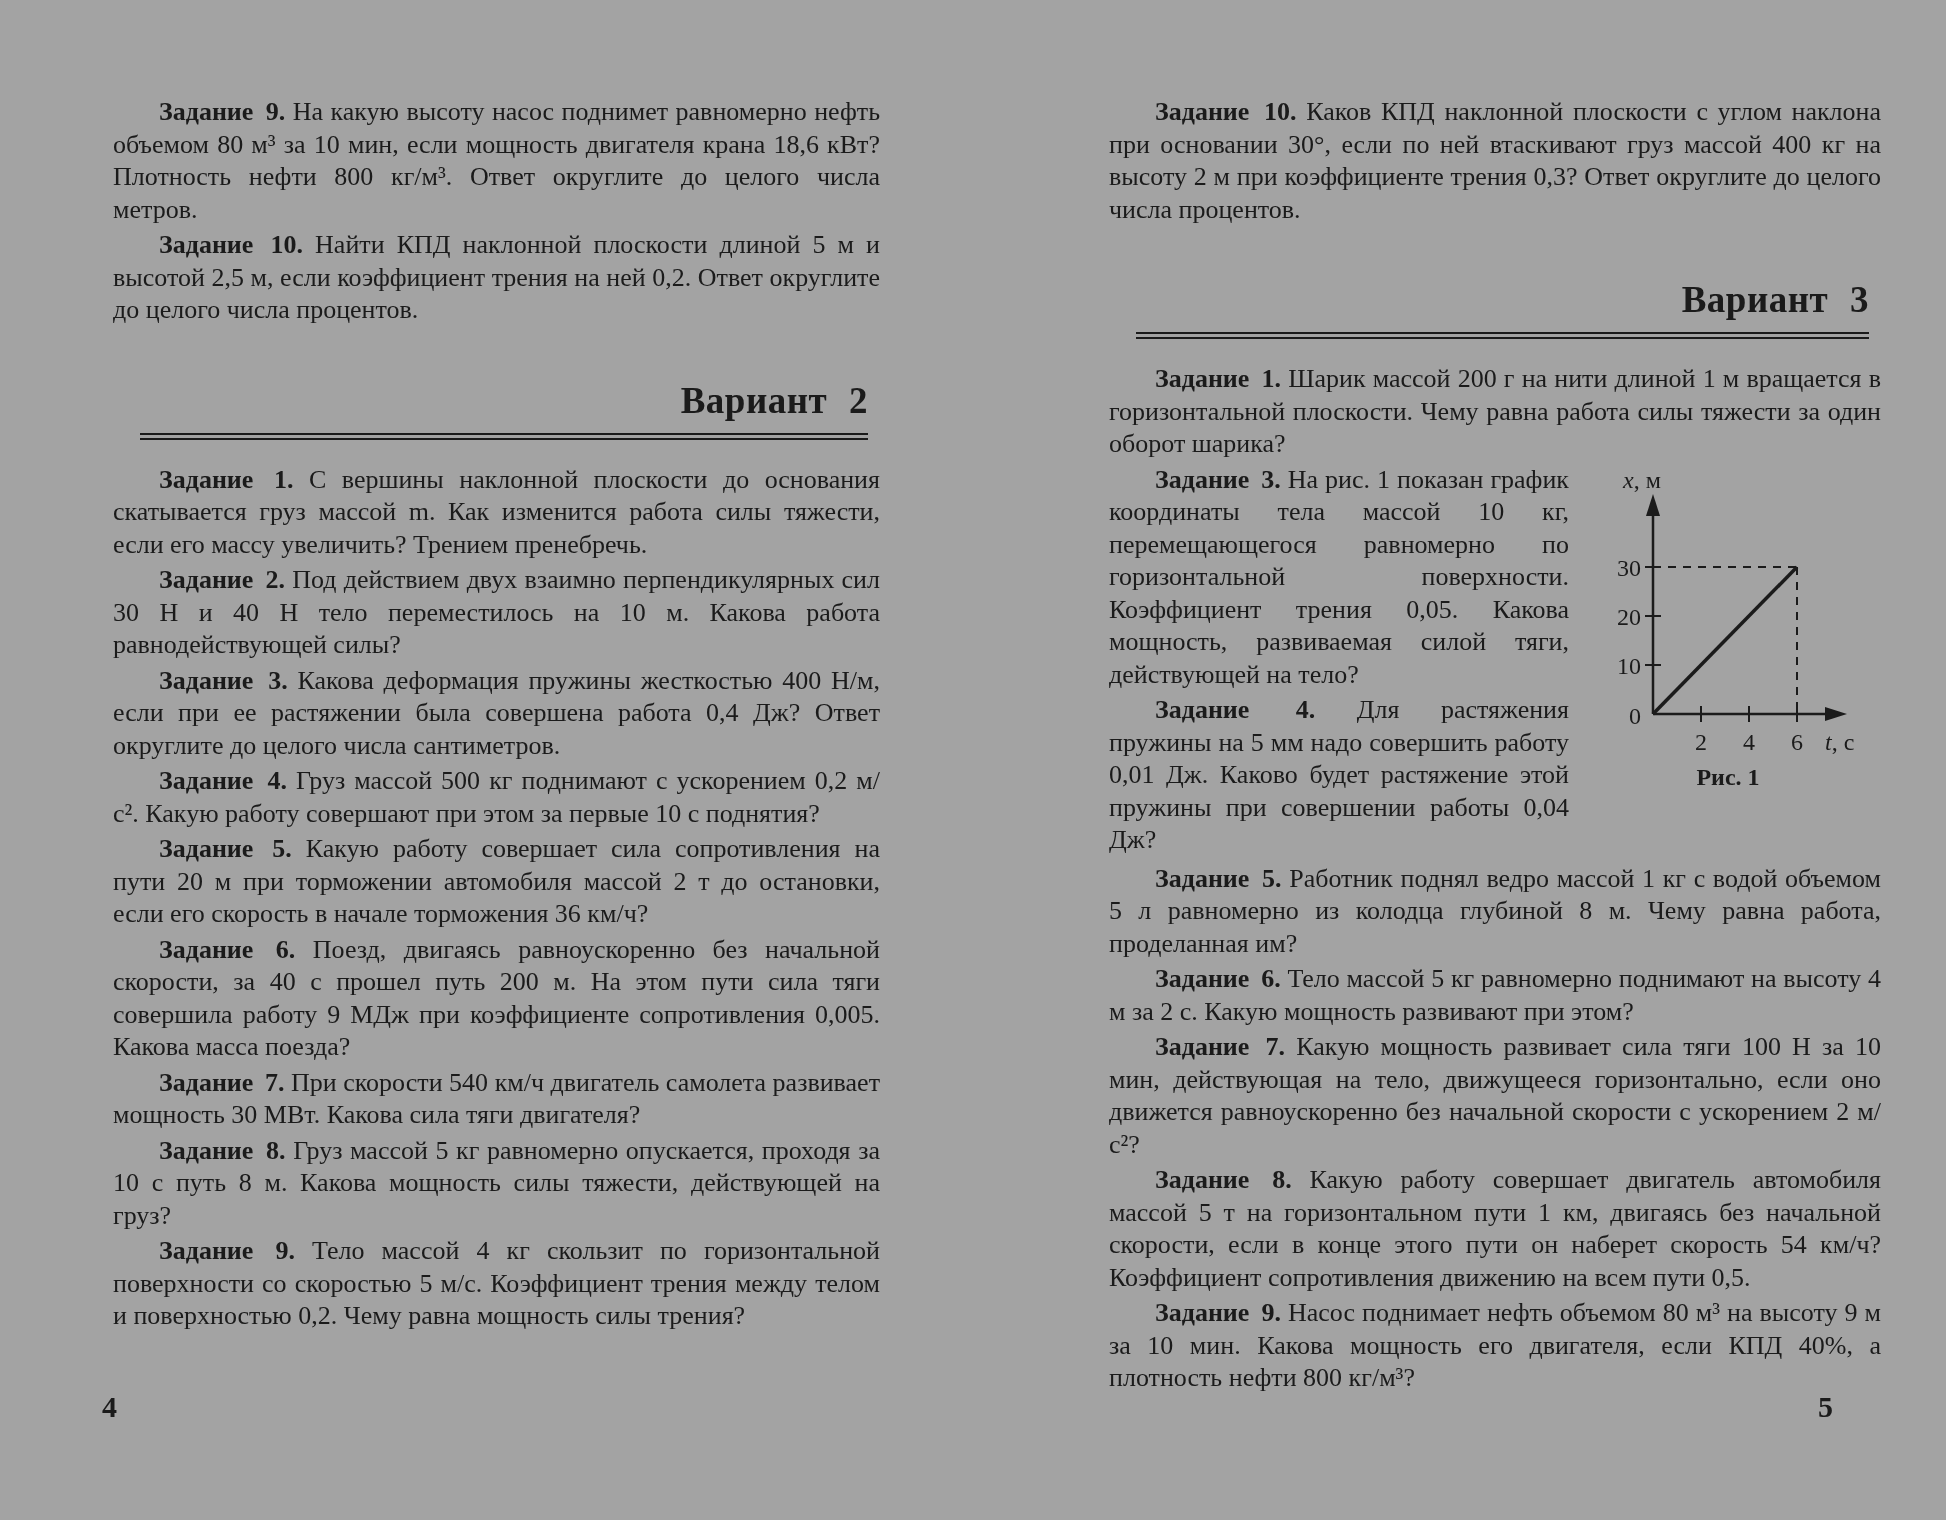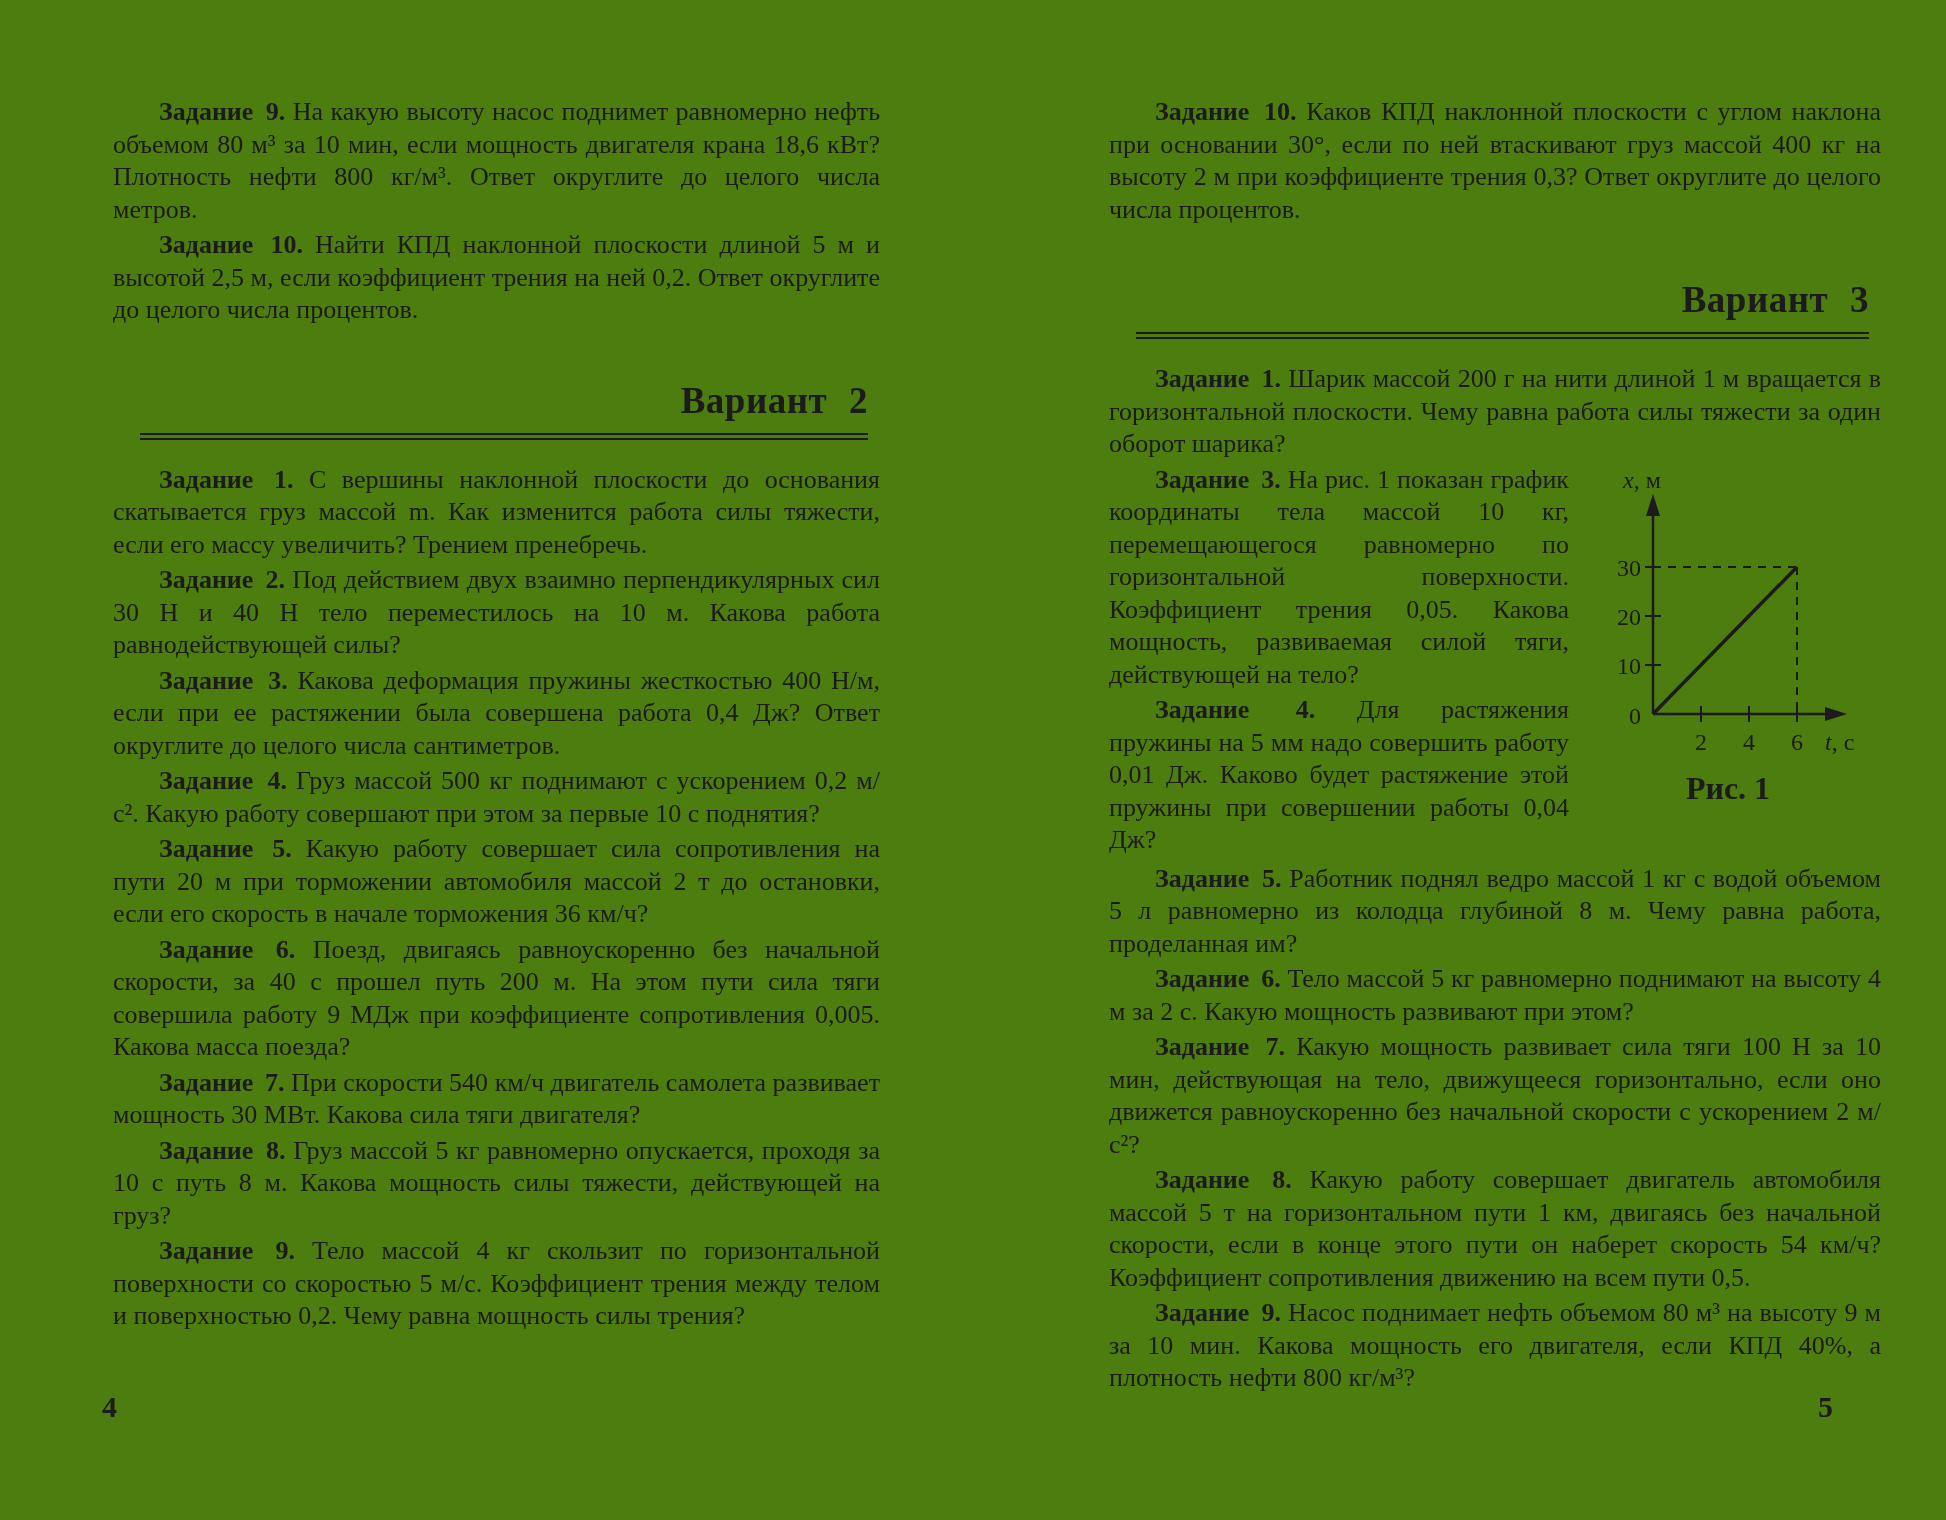--- a/index.html
+++ b/index.html
@@ -1,17 +1,17 @@
 <!DOCTYPE html>
 <html><head>
 <meta charset="utf-8">
 <style>
   html,body { margin:0; padding:0; background:#ffffff; }
   .spread {
-    position:relative; width:1946px; height:1520px; background:#4d7c0f;
+    position:relative; width:1946px; height:1520px; background:#a3a3a3;
     font-family:"Liberation Serif","DejaVu Serif",serif; color:#1b1b1b;
     overflow:hidden;
   }
   .col { position:absolute; top:96px; }
   .col-left  { left:113px; width:767px; }
   .col-right { left:1109px; width:772px; }
 
   p.task {
     margin:0 0 3px 0; font-size:26px; line-height:32.5px;
     text-align:justify; text-indent:46px;
@@ -25,21 +25,21 @@
   }
   .double-rule {
     height:3px; border-top:2.5px solid #1b1b1b; border-bottom:2.5px solid #1b1b1b;
   }
 
   .figure-row { display:flex; align-items:flex-start; gap:16px; margin:0 0 3px 0; }
   .beside-col { width:460px; flex:0 0 auto; }
   .beside-col p.task { width:460px; }
   .fig { margin:2px 0 0 0; width:286px; flex:0 0 auto; }
   .fig svg { display:block; }
-  .fig figcaption { font-weight:bold; font-size:32px; text-align:center; margin-top:8px; }
+  .fig figcaption { font-weight:bold; font-size:24px; text-align:center; margin-top:2px; }
 
   .fig text { font-family:"Liberation Serif","DejaVu Serif",serif; font-size:24px; fill:#1b1b1b; }
   .fig .it { font-style:italic; }
 
   .page-num { position:absolute; top:1390px; font-size:30px; font-weight:bold; line-height:34px; }
   .page-num-left  { left:102px; }
   .page-num-right { left:1085px; width:748px; text-align:right; }
 </style>
 </head>
 <body>

